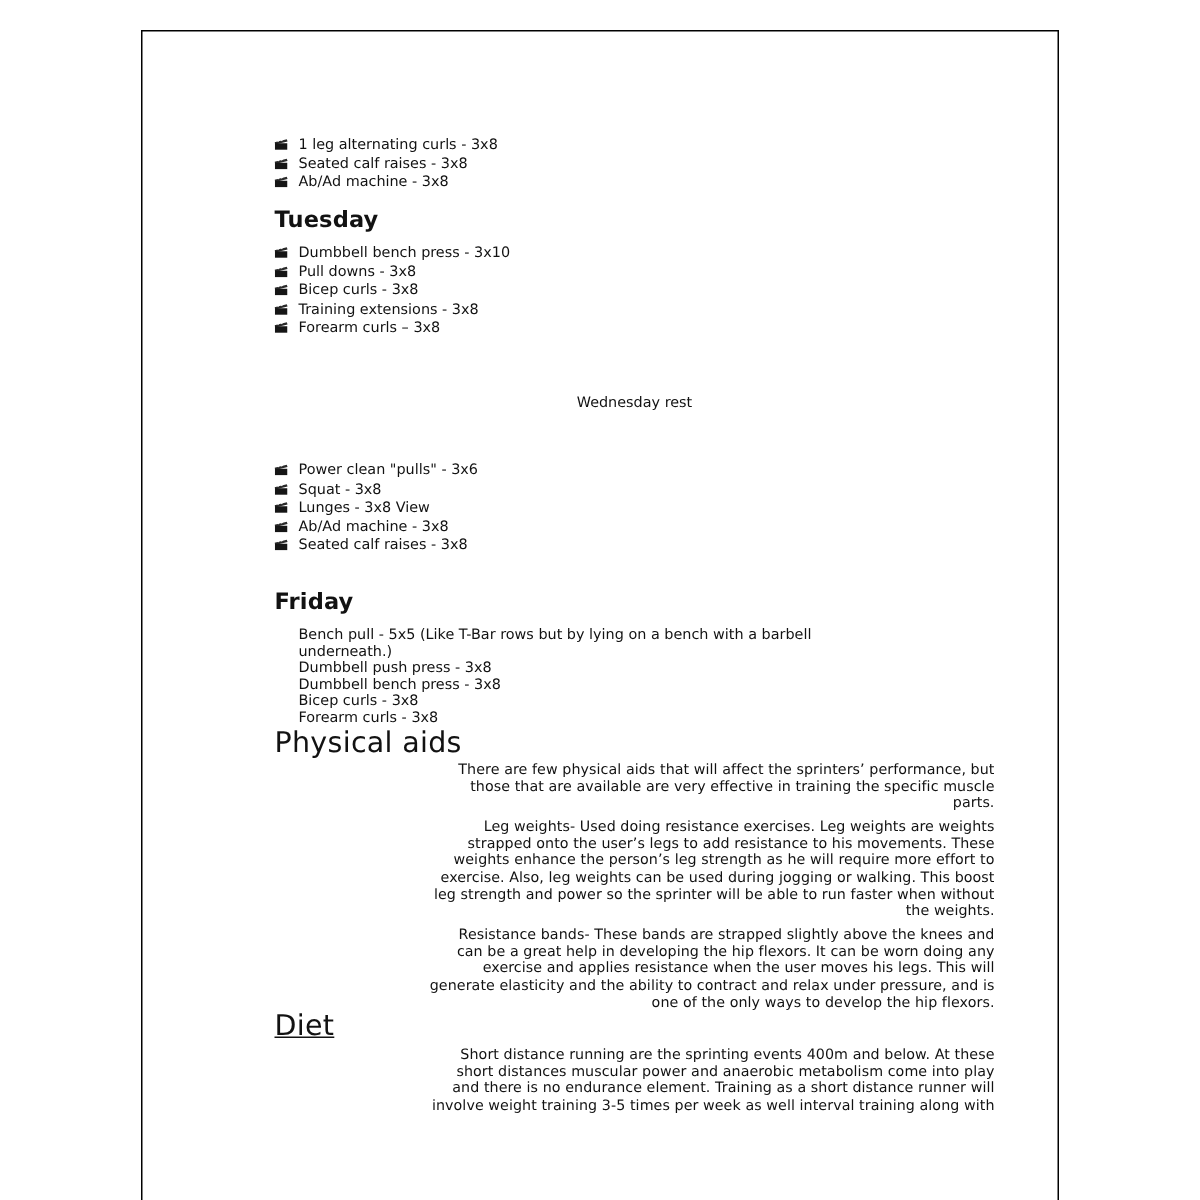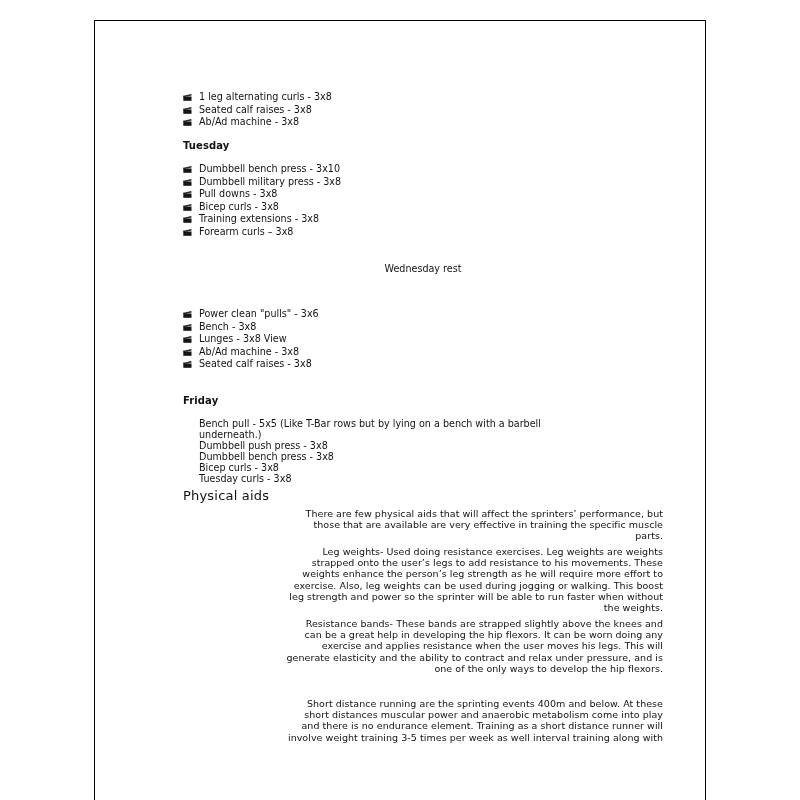--- a/index.html
+++ b/index.html
@@ -15,41 +15,41 @@
   .page {
     position: absolute;
     left: 94px; top: 20px;
     width: 612px; height: 792px;
     background: #ffffff;
     border: 1px solid #000000;
   }
   .block { position: absolute; left: 88px; width: 480px; }
 
   .day-heading {
-    font-size: 10px; font-weight: bold; line-height: 12px;
+    font-size: 15px; font-weight: bold; line-height: 12px;
     letter-spacing: 0.1px;
   }
   .plain-note { font-size: 9.6px; line-height: 12px; text-align: center; }
 
   .ex-list .li {
     font-size: 9.6px; line-height: 12.5px; height: 12.5px;
     white-space: nowrap;
   }
   .bullet {
     display: inline-block; width: 9px; height: 8px;
     margin-right: 7px; vertical-align: -1px;
   }
 
   .indent-block {
     font-size: 9.6px; line-height: 10.9px;
     white-space: pre-line; padding-left: 16px;
   }
 
   .section-heading {
-    font-size: 13px; font-weight: normal; line-height: 17px;
+    font-size: 19px; font-weight: normal; line-height: 17px;
     letter-spacing: 0.2px;
   }
   .section-heading.underlined { text-decoration: underline; }
 
   .para {
     font-size: 9.5px; line-height: 11.2px;
     white-space: pre-line; letter-spacing: 0.05px; text-align: right;
   }
 </style>
 </head>
@@ -85,26 +85,20 @@
             <polygon points="0,2.8 8.2,0.9 8.7,2.4 0.5,4.3" fill="#2a2a2a"></polygon>
             <line x1="2.2" y1="2.4" x2="3.1" y2="1.3" stroke="#ffffff" stroke-width="0.7"></line>
             <line x1="4.6" y1="1.9" x2="5.5" y2="0.8" stroke="#ffffff" stroke-width="0.7"></line>
             <rect x="0.3" y="3.5" width="8.2" height="4.3" fill="#151515"></rect>
           </svg></span><span>Dumbbell bench press - 3x10</span></div>
     <div class="li"><span class="bullet"><svg width="9" height="8" viewBox="0 0 9 8">
             <polygon points="0,2.8 8.2,0.9 8.7,2.4 0.5,4.3" fill="#2a2a2a"></polygon>
             <line x1="2.2" y1="2.4" x2="3.1" y2="1.3" stroke="#ffffff" stroke-width="0.7"></line>
             <line x1="4.6" y1="1.9" x2="5.5" y2="0.8" stroke="#ffffff" stroke-width="0.7"></line>
             <rect x="0.3" y="3.5" width="8.2" height="4.3" fill="#151515"></rect>
-          </svg></span><span>Dumbbell military press - 3x8</span></div>
-    <div class="li"><span class="bullet"><svg width="9" height="8" viewBox="0 0 9 8">
-            <polygon points="0,2.8 8.2,0.9 8.7,2.4 0.5,4.3" fill="#2a2a2a"></polygon>
-            <line x1="2.2" y1="2.4" x2="3.1" y2="1.3" stroke="#ffffff" stroke-width="0.7"></line>
-            <line x1="4.6" y1="1.9" x2="5.5" y2="0.8" stroke="#ffffff" stroke-width="0.7"></line>
-            <rect x="0.3" y="3.5" width="8.2" height="4.3" fill="#151515"></rect>
           </svg></span><span>Pull downs - 3x8</span></div>
     <div class="li"><span class="bullet"><svg width="9" height="8" viewBox="0 0 9 8">
             <polygon points="0,2.8 8.2,0.9 8.7,2.4 0.5,4.3" fill="#2a2a2a"></polygon>
             <line x1="2.2" y1="2.4" x2="3.1" y2="1.3" stroke="#ffffff" stroke-width="0.7"></line>
             <line x1="4.6" y1="1.9" x2="5.5" y2="0.8" stroke="#ffffff" stroke-width="0.7"></line>
             <rect x="0.3" y="3.5" width="8.2" height="4.3" fill="#151515"></rect>
           </svg></span><span>Bicep curls - 3x8</span></div>
     <div class="li"><span class="bullet"><svg width="9" height="8" viewBox="0 0 9 8">
             <polygon points="0,2.8 8.2,0.9 8.7,2.4 0.5,4.3" fill="#2a2a2a"></polygon>
             <line x1="2.2" y1="2.4" x2="3.1" y2="1.3" stroke="#ffffff" stroke-width="0.7"></line>
@@ -127,21 +121,21 @@
             <polygon points="0,2.8 8.2,0.9 8.7,2.4 0.5,4.3" fill="#2a2a2a"></polygon>
             <line x1="2.2" y1="2.4" x2="3.1" y2="1.3" stroke="#ffffff" stroke-width="0.7"></line>
             <line x1="4.6" y1="1.9" x2="5.5" y2="0.8" stroke="#ffffff" stroke-width="0.7"></line>
             <rect x="0.3" y="3.5" width="8.2" height="4.3" fill="#151515"></rect>
           </svg></span><span>Power clean "pulls" - 3x6</span></div>
     <div class="li"><span class="bullet"><svg width="9" height="8" viewBox="0 0 9 8">
             <polygon points="0,2.8 8.2,0.9 8.7,2.4 0.5,4.3" fill="#2a2a2a"></polygon>
             <line x1="2.2" y1="2.4" x2="3.1" y2="1.3" stroke="#ffffff" stroke-width="0.7"></line>
             <line x1="4.6" y1="1.9" x2="5.5" y2="0.8" stroke="#ffffff" stroke-width="0.7"></line>
             <rect x="0.3" y="3.5" width="8.2" height="4.3" fill="#151515"></rect>
-          </svg></span><span>Bench - 3x8</span></div>
+          </svg></span><span>Squat - 3x8</span></div>
     <div class="li"><span class="bullet"><svg width="9" height="8" viewBox="0 0 9 8">
             <polygon points="0,2.8 8.2,0.9 8.7,2.4 0.5,4.3" fill="#2a2a2a"></polygon>
             <line x1="2.2" y1="2.4" x2="3.1" y2="1.3" stroke="#ffffff" stroke-width="0.7"></line>
             <line x1="4.6" y1="1.9" x2="5.5" y2="0.8" stroke="#ffffff" stroke-width="0.7"></line>
             <rect x="0.3" y="3.5" width="8.2" height="4.3" fill="#151515"></rect>
           </svg></span><span>Lunges - 3x8 View</span></div>
     <div class="li"><span class="bullet"><svg width="9" height="8" viewBox="0 0 9 8">
             <polygon points="0,2.8 8.2,0.9 8.7,2.4 0.5,4.3" fill="#2a2a2a"></polygon>
             <line x1="2.2" y1="2.4" x2="3.1" y2="1.3" stroke="#ffffff" stroke-width="0.7"></line>
             <line x1="4.6" y1="1.9" x2="5.5" y2="0.8" stroke="#ffffff" stroke-width="0.7"></line>
@@ -155,38 +149,39 @@
           </svg></span><span>Seated calf raises - 3x8</span></div>
   </div>
 
   <div class="block day-heading" style="top:374px">Friday</div>
 
   <div class="block indent-block" style="top:398px">Bench pull - 5x5 (Like T-Bar rows but by lying on a bench with a barbell
 underneath.)
 Dumbbell push press - 3x8
 Dumbbell bench press - 3x8
 Bicep curls - 3x8
-Tuesday curls - 3x8</div>
+Forearm curls - 3x8</div>
 
   <div class="block section-heading" style="top:466px">Physical aids</div>
 
   <div class="block para" style="top:487px">There are few physical aids that will affect the sprinters’ performance, but
 those that are available are very effective in training the specific muscle
 parts.</div>
   <div class="block para" style="top:525px">Leg weights- Used doing resistance exercises. Leg weights are weights
 strapped onto the user’s legs to add resistance to his movements. These
 weights enhance the person’s leg strength as he will require more effort to
 exercise. Also, leg weights can be used during jogging or walking. This boost
 leg strength and power so the sprinter will be able to run faster when without
 the weights.</div>
   <div class="block para" style="top:597px">Resistance bands-  These bands are strapped slightly above the knees and
 can be a great help in developing the hip flexors. It can be worn doing any
 exercise and applies resistance when the user moves his legs. This will
 generate elasticity and the ability to contract and relax under pressure, and is
 one of the only ways to develop the hip flexors.</div>
 
+  <div class="block section-heading underlined" style="top:655px">Diet</div>
 
   <div class="block para" style="top:677px">Short distance running are the sprinting events 400m and below. At these
 short distances muscular power and anaerobic metabolism come into play
 and there is no endurance element. Training as a short distance runner will
 involve weight training 3-5 times per week as well interval training along with</div>
 
 </div>
 
 </body></html>

